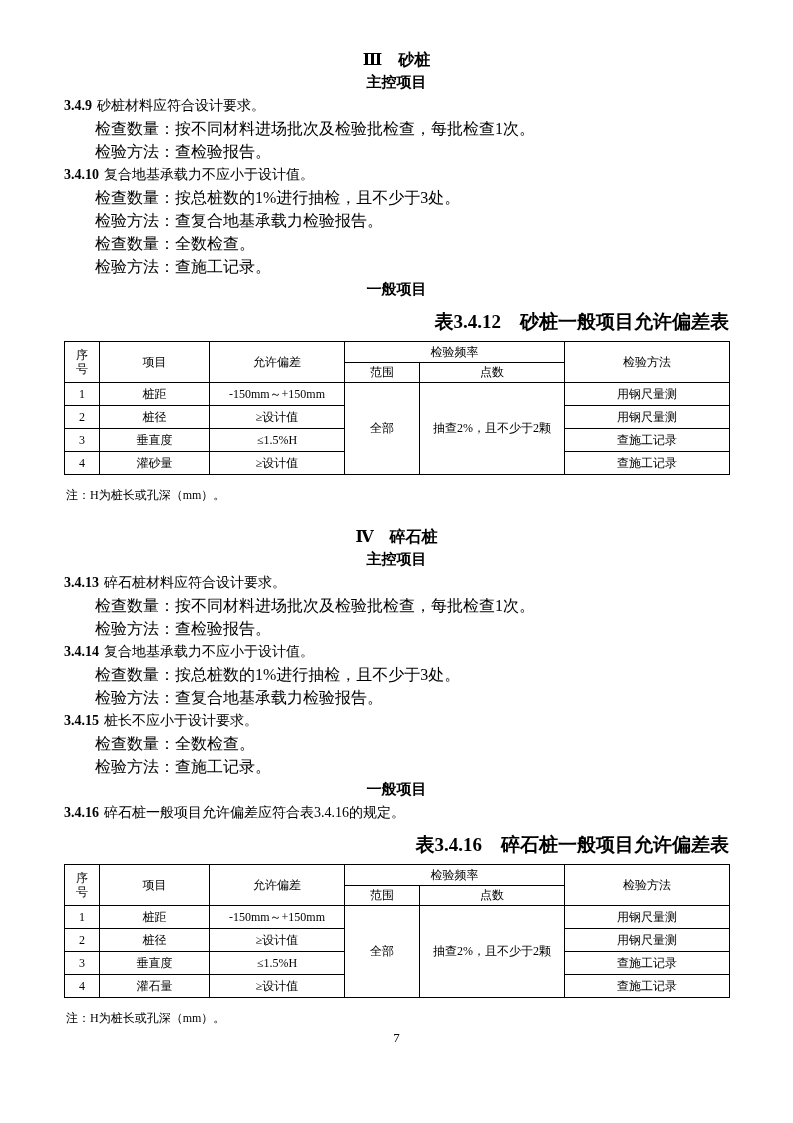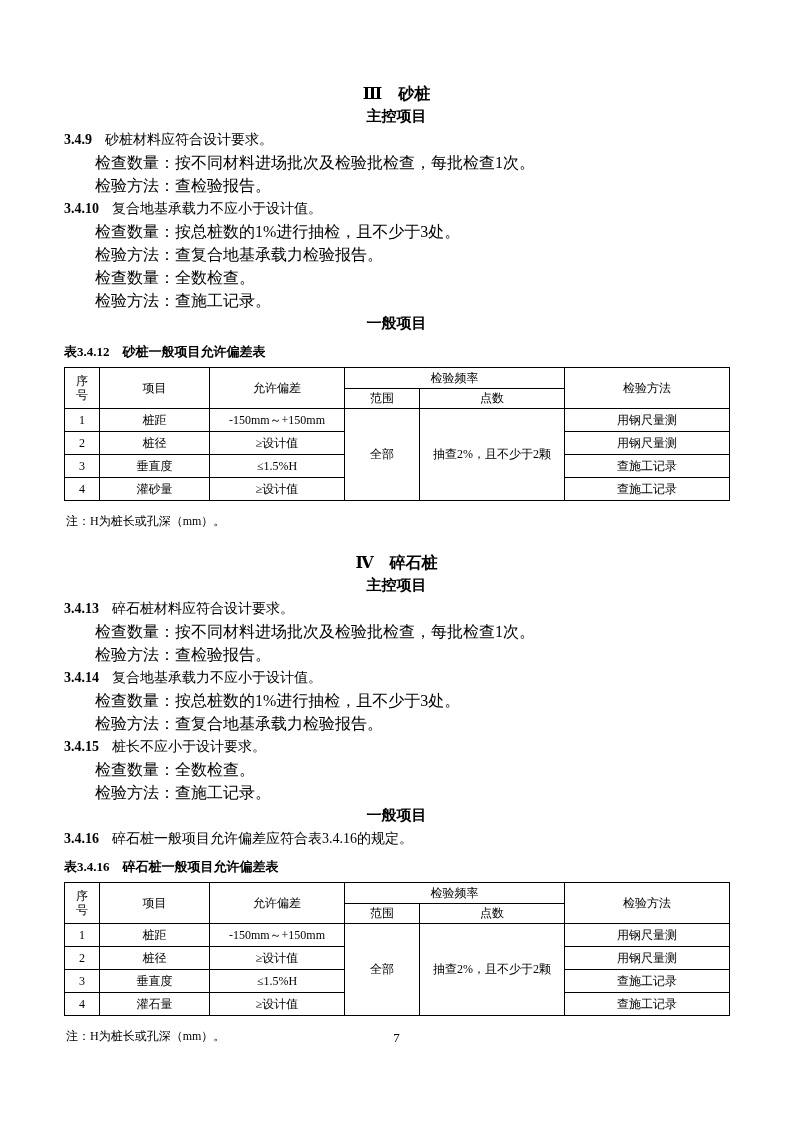--- a/index.html
+++ b/index.html
@@ -9,57 +9,57 @@
   }
   body {
     width: 793px;
     height: 1123px;
     position: relative;
     overflow: hidden;
     font-family: "Liberation Serif", "DejaVu Serif", serif;
     color: #000;
   }
   .page {
-    padding: 82px 64px 0 64px;
+    padding: 48px 64px 0 64px;
   }
   .part-title {
     text-align: center;
     font-weight: bold;
     font-size: 16px;
     line-height: 23px;
   }
   .sub-heading {
     text-align: center;
     font-weight: bold;
     font-size: 15px;
     line-height: 23px;
   }
   .clause {
     font-size: 14px;
     line-height: 23px;
   }
   .clause .num {
     font-weight: bold;
-    margin-right: 13px;
+    margin-right: 5px;
   }
   .sub-line {
     font-size: 16px;
     line-height: 23px;
     padding-left: 31px;
   }
   .center-heading {
     text-align: center;
     font-weight: bold;
     font-size: 15px;
     line-height: 23px;
   }
   .table-caption {
-    text-align: left;
-    font-weight: bold;
-    font-size: 13px;
+    text-align: right;
+    font-weight: bold;
+    font-size: 19px;
     margin: 8px 0 6px 0;
   }
   table.tol-table {
     border-collapse: collapse;
     width: 100%;
     table-layout: fixed;
   }
   table.tol-table td {
     border: 1px solid #000;
     text-align: center;

